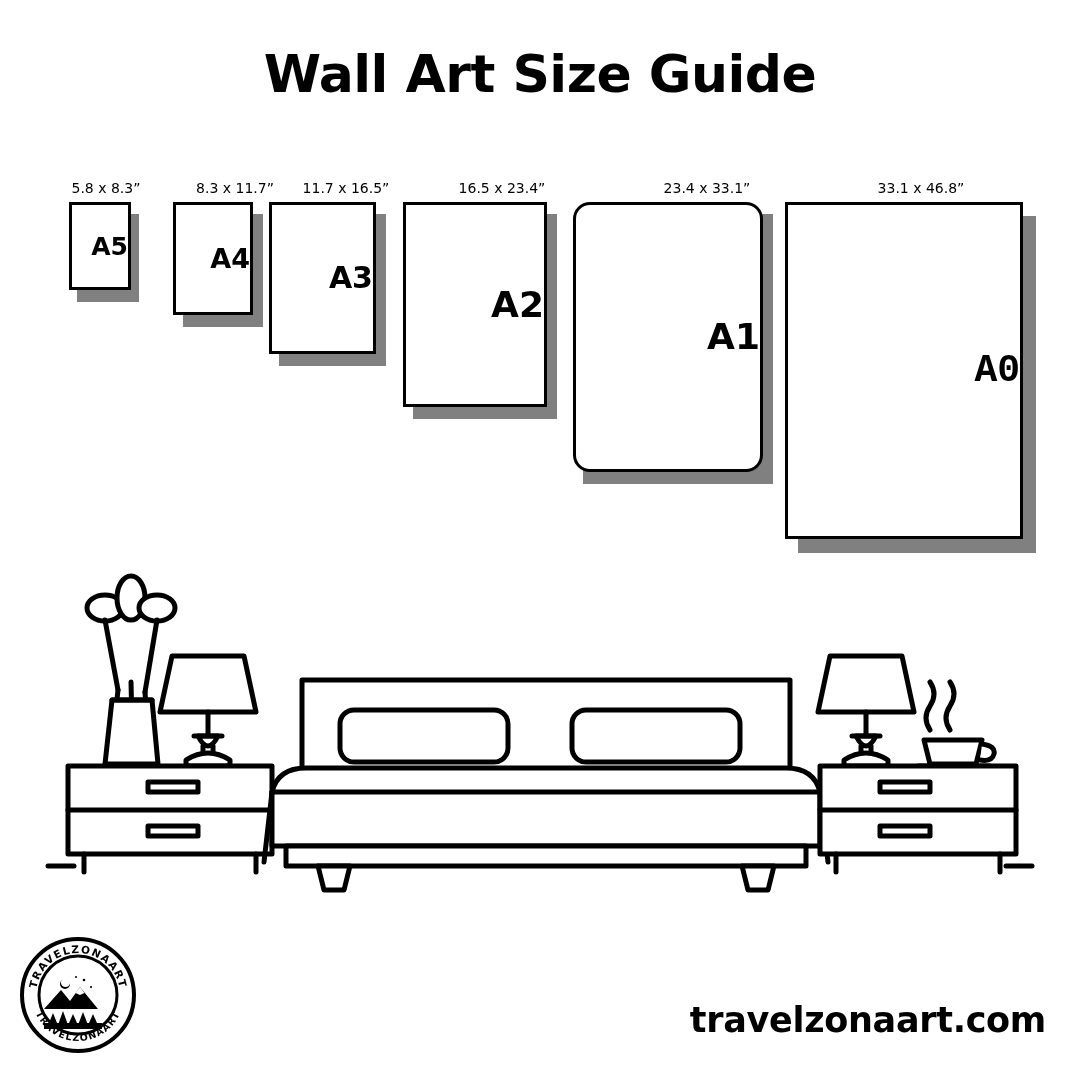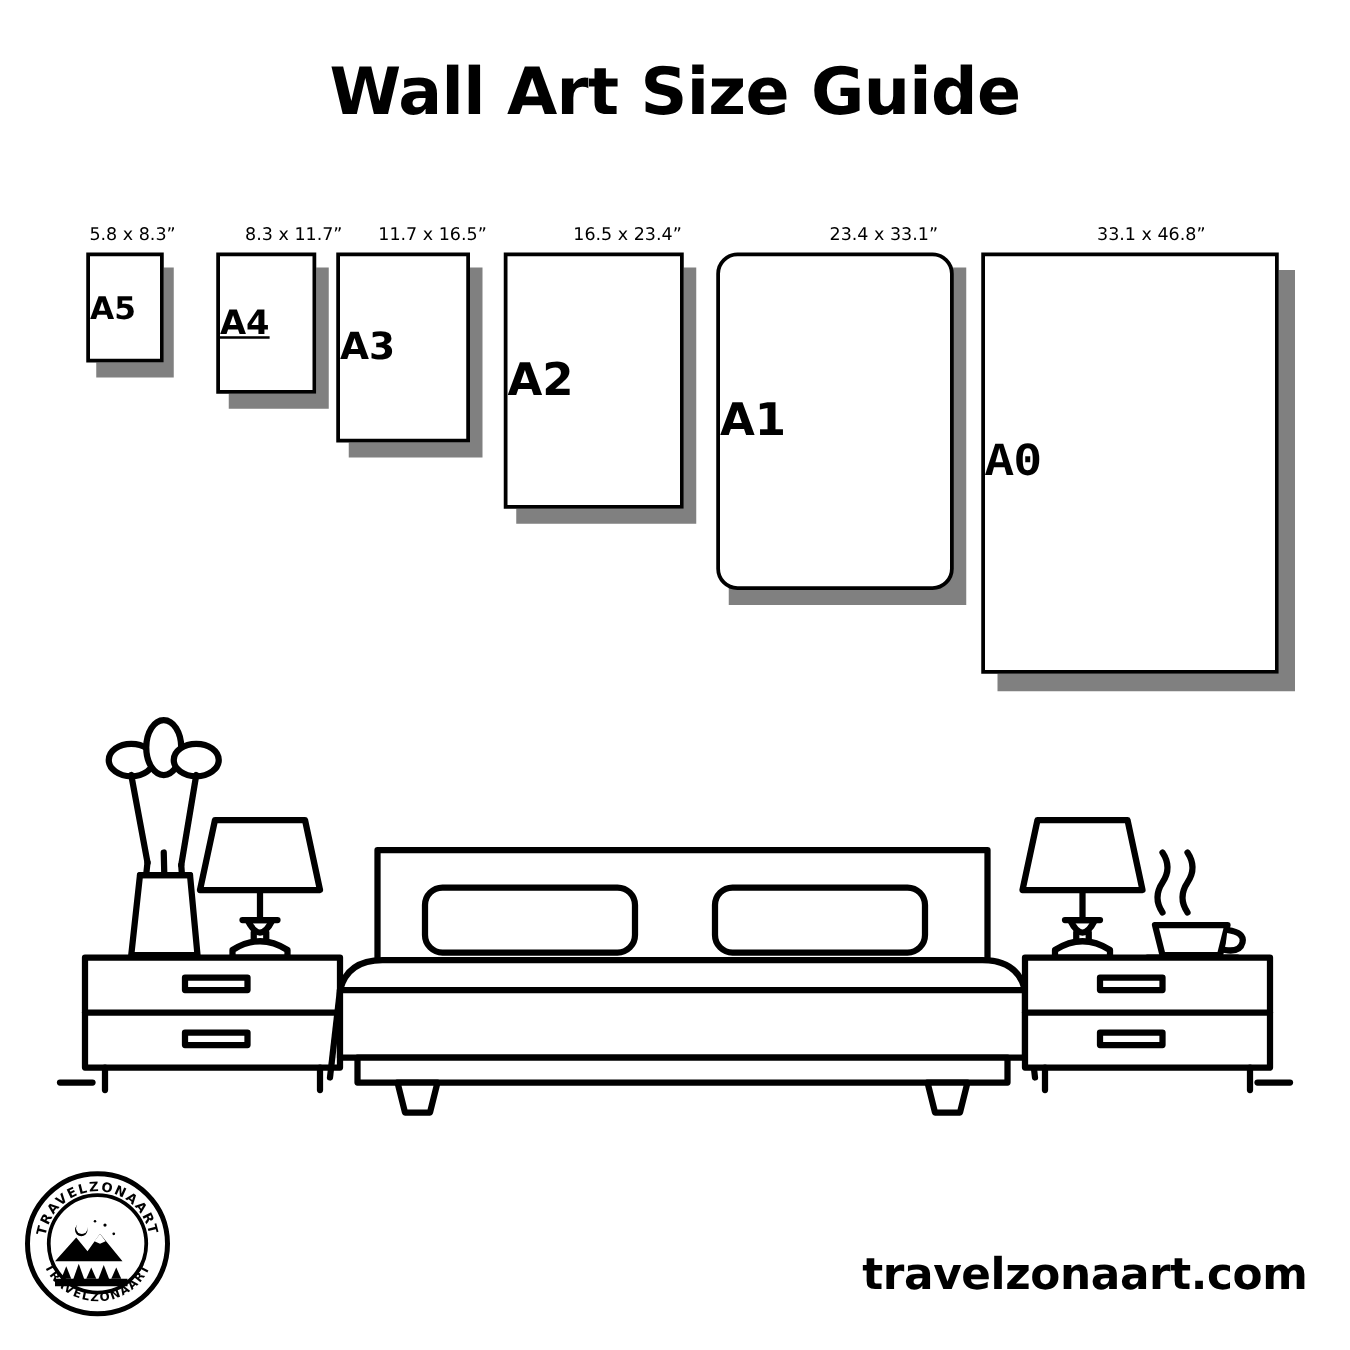--- a/index.html
+++ b/index.html
@@ -48,21 +48,21 @@
   }
   .frame-box {
     position: absolute;
     left: 0;
     top: 0;
     background: #ffffff;
     border: 3px solid #000000;
     box-sizing: border-box;
     display: flex;
     align-items: center;
-    justify-content: flex-start;
+    justify-content: flex-end;
   }
   .frame-label {
     font-family: "DejaVu Sans", sans-serif;
     font-weight: bold;
     color: #000000;
     line-height: 1;
   }
   .frame-dims {
     position: absolute;
     width: 100%;
@@ -114,21 +114,21 @@
     <div class="frame-shadow" style="left:13px; top:34px; width:62px; height:88px;"></div>
     <div class="frame-box" style="left:5px; top:22px; width:62px; height:88px;">
       <span class="frame-label" style="font-size:25px;">A5</span>
     </div>
   </div>
 
   <div class="frame-group" style="left:168px; top:180px; width:180px; height:150px;">
     <div class="frame-dims" style="left:-8px; top:0px; width:150px;">8.3 x 11.7”</div>
     <div class="frame-shadow" style="left:15px; top:34px; width:80px; height:113px;"></div>
     <div class="frame-box" style="left:5px; top:22px; width:80px; height:113px;">
-      <span class="frame-label" style="font-size:27px;text-decoration:underline;">A4</span>
+      <span class="frame-label" style="font-size:27px;">A4</span>
     </div>
   </div>
 
   <div class="frame-group" style="left:264px; top:180px; width:220px; height:210px;">
     <div class="frame-dims" style="left:-8px; top:0px; width:180px;">11.7 x 16.5”</div>
     <div class="frame-shadow" style="left:15px; top:34px; width:107px; height:152px;"></div>
     <div class="frame-box" style="left:5px; top:22px; width:107px; height:152px;">
       <span class="frame-label" style="font-size:30px;">A3</span>
     </div>
   </div>

